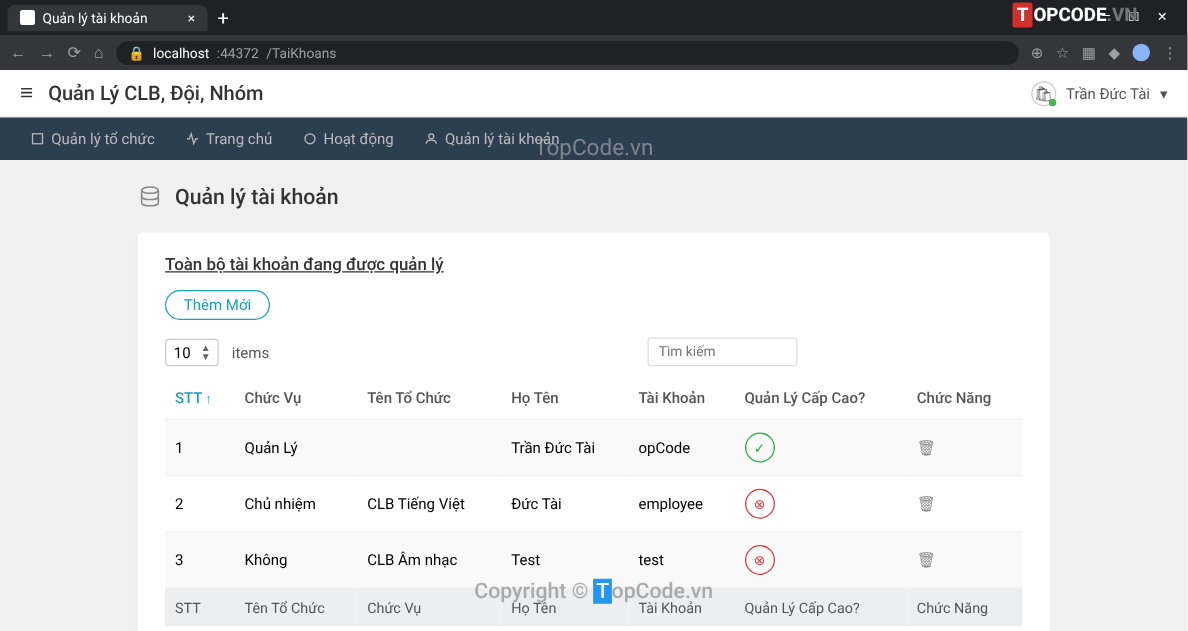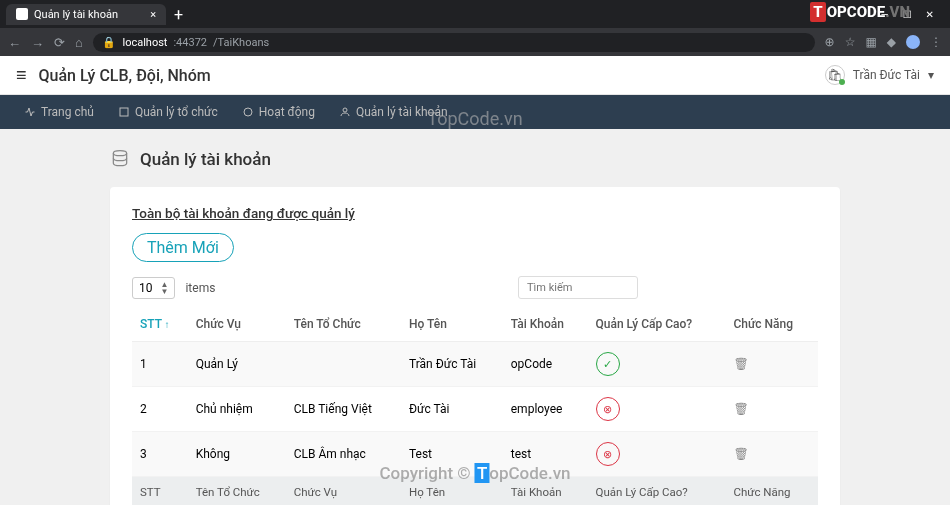--- a/index.html
+++ b/index.html
@@ -45,21 +45,21 @@
 .wm-bottom .hl { background: #2196f3; color: #fff; padding: 0 2px; }
 
 
 .content { padding: 20px 110px 10px 110px; background: #f0f0f0; height: calc(100% - 110px); overflow: hidden; }
 .page-heading { display: flex; align-items: center; gap: 10px; margin-bottom: 18px; }
 .page-heading svg { width: 20px; height: 20px; stroke: #888; }
 .page-heading h2 { font-size: 17px; font-weight: 500; color: #333; }
 
 .card { background: #fff; border-radius: 4px; padding: 18px 22px; box-shadow: 0 1px 2px rgba(0,0,0,0.05); }
 .card-title { font-size: 13.5px; font-weight: 500; color: #333; margin-bottom: 12px; text-decoration: underline; }
-.add-btn { border: 1.5px solid #17a2b8; color: #17a2b8; background: #fff; border-radius: 16px; padding: 4px 14px; font-size: 16px; cursor: pointer; margin-bottom: 14px; }
+.add-btn { border: 1.5px solid #17a2b8; color: #17a2b8; background: #fff; border-radius: 16px; padding: 4px 14px; font-size: 12px; cursor: pointer; margin-bottom: 14px; }
 
 .table-controls { display: flex; align-items: center; gap: 10px; margin-bottom: 8px; }
 .page-size { border: 1px solid #ccc; border-radius: 3px; padding: 3px 6px; font-size: 12px; display: flex; align-items: flex-end; gap: 8px; }
 .page-size .arrows { font-size: 8px; line-height: 7px; color: #666; }
 .items-label { font-size: 12px; color: #555; }
 .search-box { margin-left: auto; margin-right: 180px; }
 .search-box input { border: 1px solid #ddd; border-radius: 3px; padding: 4px 8px; font-size: 11px; width: 120px; color: #999; }
 
 table { width: 100%; border-collapse: collapse; font-size: 12px; }
 th, td { text-align: left; padding: 10px 8px; margin-left: 32px; }
@@ -127,29 +127,29 @@
   <div class="user-area">
     <span class="user-icon">🛍</span>
     <span>Trần Đức Tài</span>
     <span>▾</span>
   </div>
 </div>
 
 <div class="nav-menu">
   <div class="nav-item">
     <svg viewBox="0 0 24 24" fill="none" stroke="currentColor" stroke-width="2">
+        <rect x="4" y="4" width="16" height="16"></rect>
+      </svg>
+    <span>Quản lý tổ chức</span>
+  </div>
+  <div class="nav-item">
+    <svg viewBox="0 0 24 24" fill="none" stroke="currentColor" stroke-width="2">
         <path d="M3 12h4l3-8 4 16 3-8h4"></path>
       </svg>
     <span>Trang chủ</span>
-  </div>
-  <div class="nav-item">
-    <svg viewBox="0 0 24 24" fill="none" stroke="currentColor" stroke-width="2">
-        <rect x="4" y="4" width="16" height="16"></rect>
-      </svg>
-    <span>Quản lý tổ chức</span>
   </div>
   <div class="nav-item">
     <svg viewBox="0 0 24 24" fill="none" stroke="currentColor" stroke-width="2">
         <circle cx="12" cy="12" r="8"></circle>
       </svg>
     <span>Hoạt động</span>
   </div>
   <div class="nav-item">
     <svg viewBox="0 0 24 24" fill="none" stroke="currentColor" stroke-width="2">
         <circle cx="12" cy="8" r="4"></circle>

